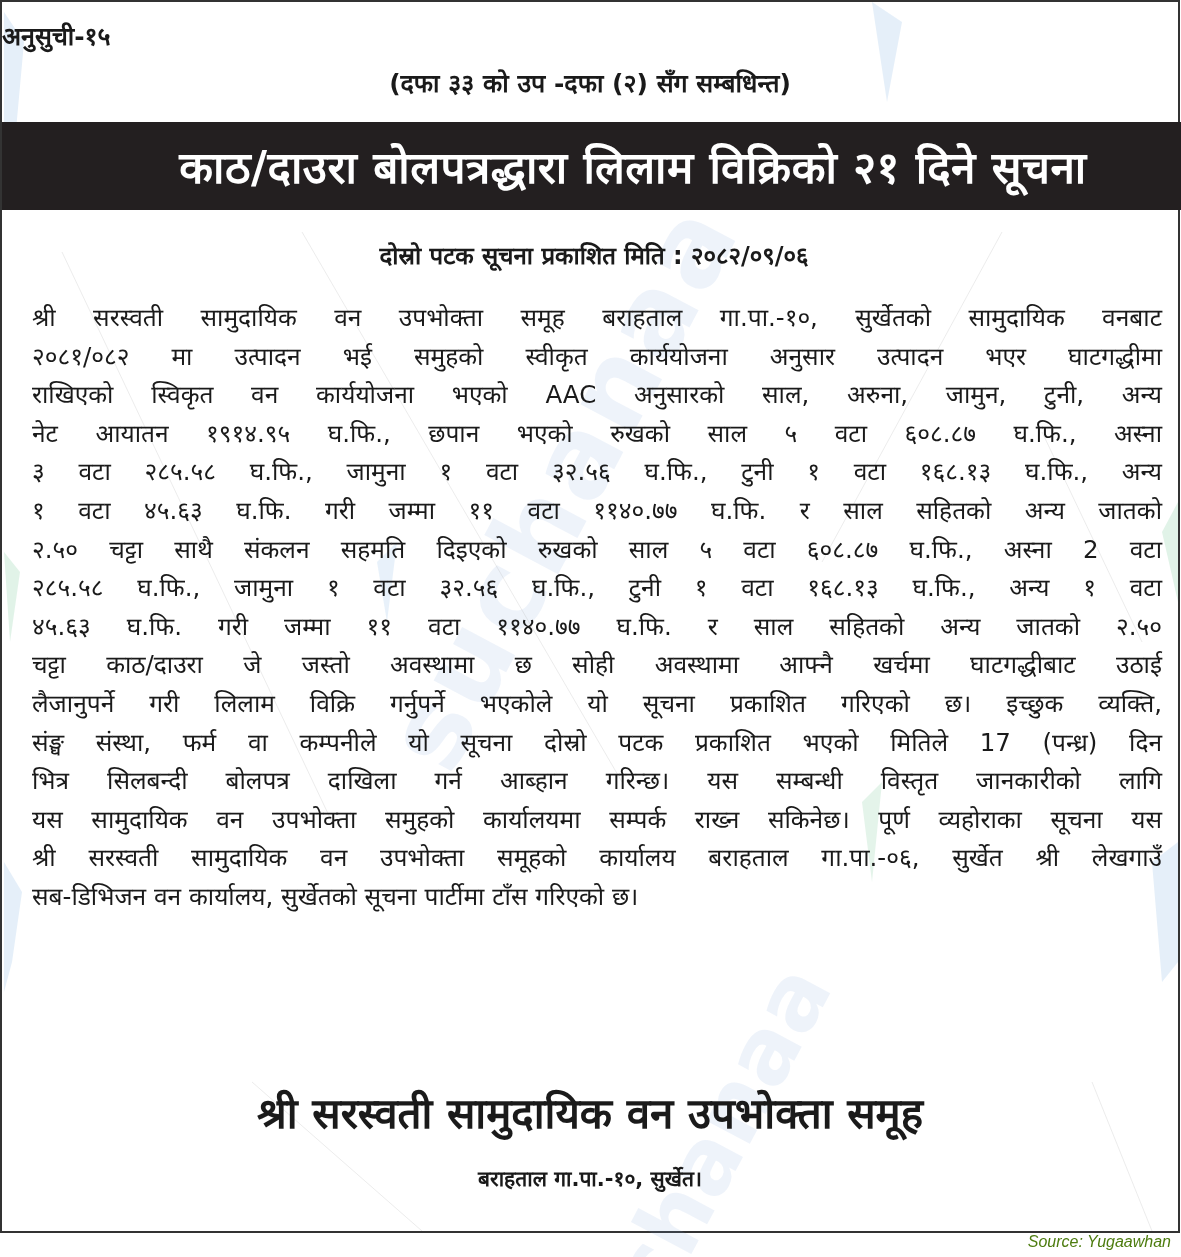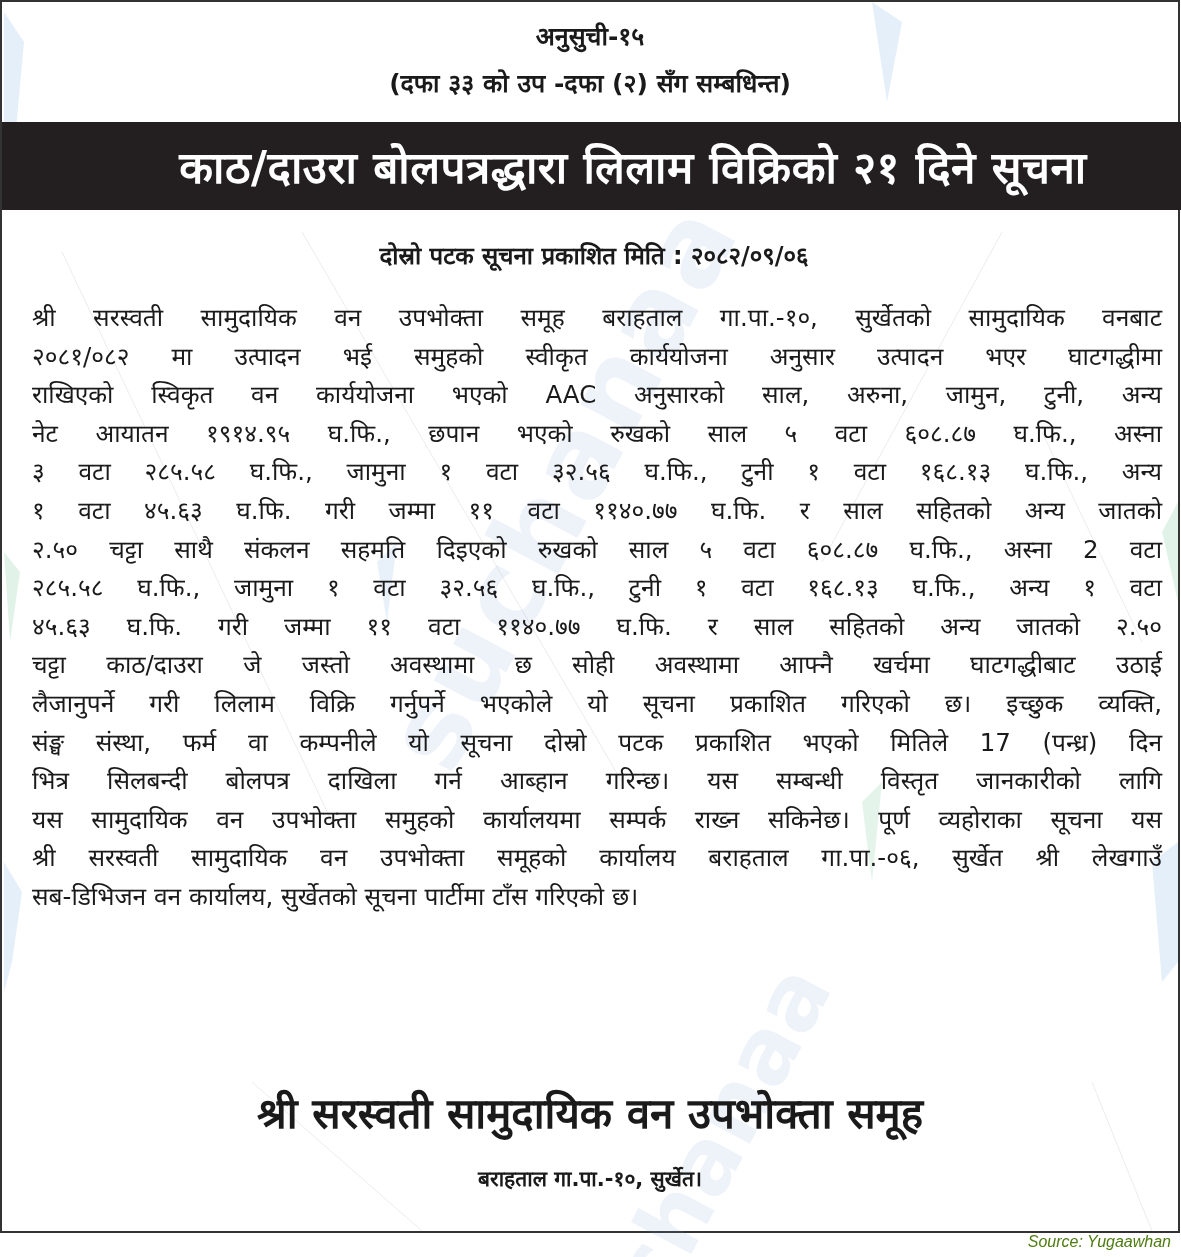--- a/index.html
+++ b/index.html
@@ -7,21 +7,21 @@
          font-family: "DejaVu Sans", sans-serif; color: #1a1a1a; }
   .notice-box { position: absolute; left: 0; top: 0; width: 1176px; height: 1229px;
                 border: 2px solid #333; border-top-width: 2px; background: #fff; box-sizing: content-box; }
   .watermark { position: absolute; pointer-events: none; }
   .wm-text { position: absolute; left: 250px; top: 420px; transform: rotate(-62deg);
              font-size: 110px; font-weight: bold; color: rgba(120,160,220,0.13);
              font-family: "DejaVu Sans", sans-serif; letter-spacing: 4px; }
   .wm-text2 { position: absolute; left: 450px; top: 1130px; transform: rotate(-62deg);
              font-size: 90px; font-weight: bold; color: rgba(120,160,220,0.13);
              font-family: "DejaVu Sans", sans-serif; }
-  .header-top { position: absolute; left: 0; right: 0; top: 18px; text-align: center;
+  .header-top { position: absolute; left: 0; right: 0; top: 18px; 
                 font-size: 25px; font-weight: bold; line-height: 34px; }
   .header-sub { position: absolute; left: 0; right: 0; top: 65px; text-align: center;
                 font-size: 25px; font-weight: bold; line-height: 34px; }
   .title-bar { position: absolute; left: 0; top: 120px; width: 1176px; height: 88px;
                background: #231f20; color: #fff; display: flex; align-items: center;
                justify-content: center; font-size: 44px; font-weight: bold; letter-spacing: 0.5px; padding-left: 43px; }
   .pub-date { position: absolute; left: 0; right: 0; top: 237px; text-align: center;
               font-size: 24px; font-weight: bold; line-height: 34px; margin-left: 8px; }
   .body-text { position: absolute; left: 30px; top: 297px; width: 1130px;
                font-size: 24.5px; line-height: 38.6px; text-align: justify; }

